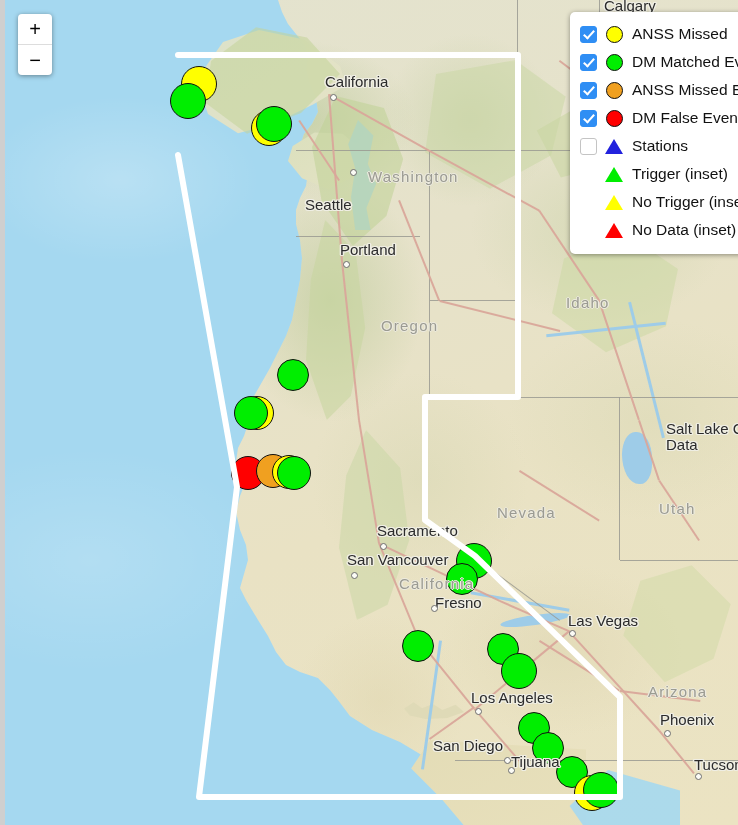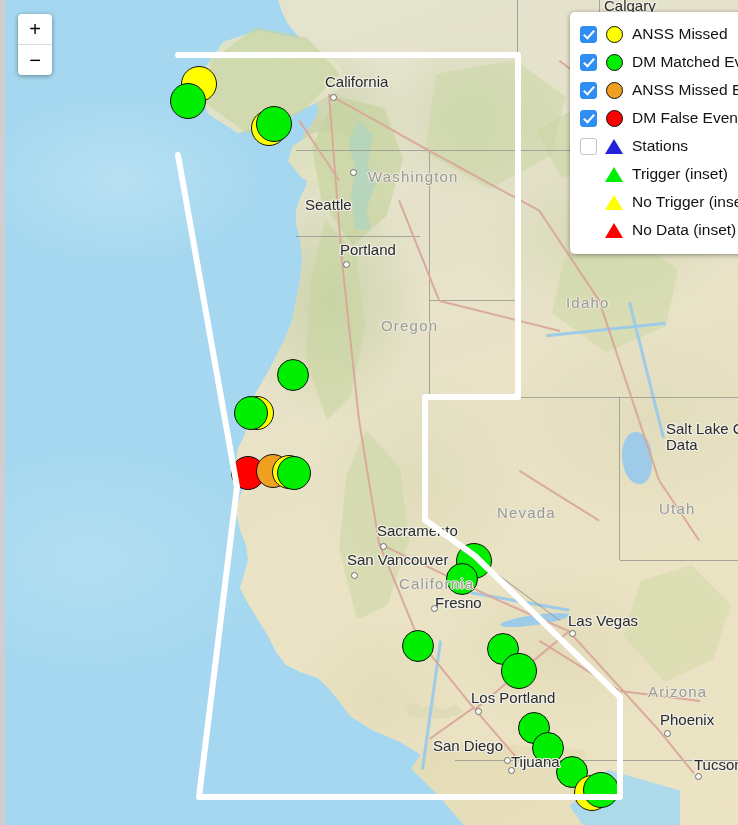--- a/index.html
+++ b/index.html
@@ -283,21 +283,21 @@
       <div class="lbl city" style="left: 377px; top: 522px;">Sacramento</div>
       <div class="city-dot" style="left: 380px; top: 543px;"></div>
       <div class="lbl city" style="left: 347px; top: 551px;">San Vancouver</div>
       <div class="city-dot" style="left: 351px; top: 572px;"></div>
       <div class="lbl state" style="left: 399px; top: 575px;">California</div>
       <div class="lbl city" style="left: 435px; top: 594px;">Fresno</div>
       <div class="city-dot" style="left: 431px; top: 605px;"></div>
       <div class="lbl city" style="left: 568px; top: 612px;">Las Vegas</div>
       <div class="city-dot" style="left: 569px; top: 630px;"></div>
       <div class="lbl state" style="left: 648px; top: 683px; text-align: center;">Arizona</div>
-      <div class="lbl city" style="left: 471px; top: 689px;">Los Portland</div>
+      <div class="lbl city" style="left: 471px; top: 689px;">Los Angeles</div>
       <div class="city-dot" style="left: 475px; top: 708px;"></div>
       <div class="lbl city" style="left: 660px; top: 711px;">Phoenix</div>
       <div class="city-dot" style="left: 664px; top: 730px;"></div>
       <div class="lbl city" style="left: 433px; top: 737px;">San Diego</div>
       <div class="city-dot" style="left: 504px; top: 757px;"></div>
       <div class="lbl city" style="left: 511px; top: 753px;">Tijuana</div>
       <div class="city-dot" style="left: 508px; top: 767px;"></div>
       <div class="lbl city" style="left: 694px; top: 756px;">Tucson</div>
       <div class="city-dot" style="left: 695px; top: 773px;"></div>
     </div>

